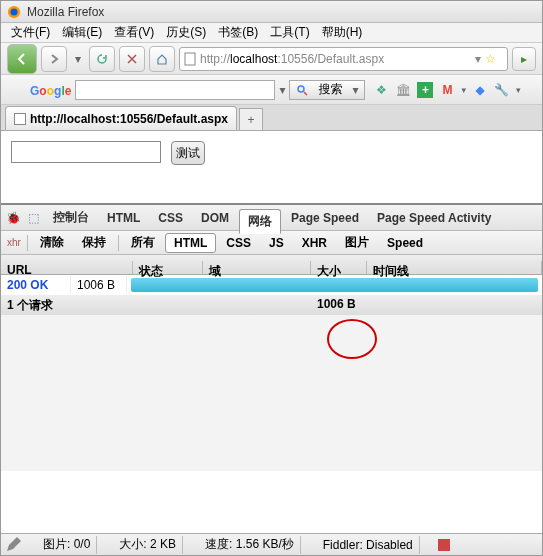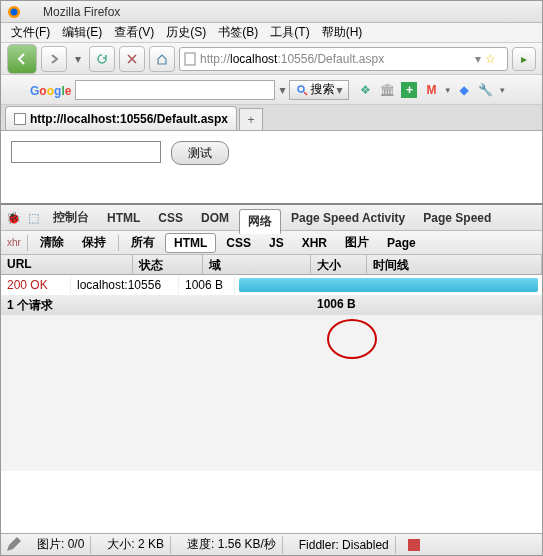--- a/index.html
+++ b/index.html
@@ -1,83 +1,83 @@
 <!DOCTYPE html>
 <html><head>
 <meta charset="utf-8">
 <style>
 * { margin: 0; padding: 0; box-sizing: border-box; font-family: "Microsoft YaHei", Arial, sans-serif; font-size: 12px; }
 body { background: #fff; width: 543px; height: 556px; border: 1px solid #999; position: relative; }
 
 .titlebar { height: 22px; background: linear-gradient(#f2f2f2, #e0e0e0); display: flex; align-items: center; padding-left: 6px; border-bottom: 1px solid #bbb; }
 .titlebar .ff-icon { width: 14px; height: 14px; margin-right: 6px; }
-.titlebar .title { color: #333; margin-left: 16px; }
+.titlebar .title { color: #333; }
 
 .menubar { height: 20px; background: #f3f3f3; display: flex; align-items: center; padding: 0 6px; border-bottom: 1px solid #ccc; gap: 4px; }
 .menubar .menu-item { padding: 2px 4px; color: #000; cursor: default; }
 
 .navbar { height: 32px; background: linear-gradient(#f7f7f7, #e6e6e6); display: flex; align-items: center; padding: 0 6px; border-bottom: 1px solid #ccc; gap: 4px; }
 .nav-btn { width: 26px; height: 26px; border: 1px solid #bbb; border-radius: 4px; background: linear-gradient(#fff, #e6e6e6); display: flex; align-items: center; justify-content: center; }
 .nav-btn.big { width: 30px; height: 30px; border-radius: 5px; }
 .nav-btn.arrow-left { background: linear-gradient(#9fd08f, #5fa63e); color:#fff; }
 .nav-drop { width: 14px; display:flex; align-items:center; justify-content:center; color:#666; }
 .urlbar { flex: 1; height: 24px; border: 1px solid #aaa; border-radius: 3px; background: #fff; display: flex; align-items: center; padding: 0 4px; gap: 4px; }
 .urlbar .url-bold { color: #000; }
 .star-btn { width: 18px; color: #f5c518; }
 .go-btn { width: 24px; height: 24px; border: 1px solid #bbb; border-radius: 4px; background: linear-gradient(#fff,#e6e6e6); display:flex; align-items:center; justify-content:center; color:#4a8a2a; }
 
 .googlebar { height: 30px; background: linear-gradient(#f7f7f7,#e6e6e6); display: flex; align-items: center; padding: 0 6px; border-bottom: 1px solid #ccc; gap: 4px; }
 .googlebar .google-logo { font-weight: bold; font-size: 14px; margin-left: 23px; }
 .googlebar .google-logo .b { color:#4285f4;}.googlebar .google-logo .r{color:#ea4335;}.googlebar .google-logo .y{color:#fbbc05;}.googlebar .google-logo .g{color:#34a853;}
 .gsearch { width: 200px; height: 20px; border: 1px solid #aaa; background:#fff; }
-.gbtn { height: 20px; padding: 4px 6px; border: 1px solid #aaa; background: linear-gradient(#fff,#e0e0e0); display:flex; align-items:center; gap:2px;justify-content:center; }
+.gbtn { height: 20px; padding: 4px 6px; border: 1px solid #aaa; background: linear-gradient(#fff,#e0e0e0); display:flex; align-items:center; gap:10px;justify-content:center; }
 .gbar-icons { display:flex; gap:6px; align-items:center; margin-left: 4px; }
 .gicon { width:16px; height:16px; display:flex; align-items:center; justify-content:center; }
 
 .tabstrip { height: 26px; background: #dcdcdc; border-bottom: 1px solid #aaa; display: flex; align-items:flex-end; padding-left: 4px; gap: 2px; }
 .tab { height: 24px; background: linear-gradient(#fff,#e8e8e8); border: 1px solid #aaa; border-bottom: none; border-radius: 4px 4px 0 0; display: flex; align-items:center; padding: 0 8px; gap: 4px; font-weight: bold; }
 .tab .page-icon { width:12px; height:12px; border:1px solid #888; background:#fff; }
 .newtab { width: 24px; height: 22px; border:1px solid #aaa; border-bottom:none; background:#eee; display:flex; align-items:center; justify-content:center; color:#666; }
 
 .content { height: 72px; background:#fff; padding: 10px; display:flex; align-items:flex-start; gap:10px; }
 .text-input { width: 150px; height: 22px; border: 1px solid #888; }
-.test-btn { height: 24px; padding: 2px 16px; border: 1px solid #888; background: linear-gradient(#f5f5f5,#ddd); border-radius: 10px; }
+.test-btn { height: 24px; padding: 2px 4px; border: 1px solid #888; background: linear-gradient(#f5f5f5,#ddd); border-radius: 4px; }
 
 .devtools { border-top: 2px solid #888; }
 .dt-tabs { height: 26px; background: linear-gradient(#f3f3f3,#e3e3e3); display:flex; align-items:center; padding: 0 4px; gap: 2px; border-bottom: 1px solid #bbb; }
 .dt-icon { width:18px; height:18px; display:flex; align-items:center; justify-content:center; }
 .dt-tab { padding: 3px 8px; color:#333; font-weight: bold; }
 .dt-tab.active { background:#fff; border:1px solid #999; border-bottom:1px solid #fff; border-radius:3px 3px 0 0;margin-top:7px; }
 
 .dt-sub { height: 24px; background: linear-gradient(#f6f6f6,#e6e6e6); display:flex; align-items:center; padding: 0 4px; gap: 2px; border-bottom:1px solid #bbb; }
 .dt-sub .sub-item { padding: 2px 8px; font-weight: bold; }
 .dt-sub .sub-item.active { background:#fff; border:1px solid #999; border-radius:3px; }
 
 .dt-header { height: 20px; background: linear-gradient(#eee,#ddd); display:flex; border-bottom:1px solid #aaa; font-weight:bold; }
-.dt-header .col { padding: 2px 6px; border-right: 1px solid #bbb; }
+.dt-header .col { padding: 2px 6px; border-right: 1px solid #bbb; margin-top: 6px; }
 .col-url { width: 132px; }
 .col-status { width: 70px; }
 .col-domain { width: 108px; }
 .col-size { width: 56px; }
 .col-timeline { flex:1; }
 
 .dt-row { height: 20px; display:flex; align-items:center; background:#fff; }
 .dt-row .cell { padding: 2px 6px; border-right: 1px solid #eee; white-space: nowrap; overflow:hidden; }
 .dt-row .expand { display:inline-block; width:9px; height:9px; border:1px solid #888; text-align:center; line-height:7px; font-size:9px; margin-right:3px; }
-.dt-row .status200 { color:#b91c1c; }
+.dt-row .status200 { color:#1d4ed8;font-weight:bold; }
 .dt-row .timeline-bar { flex:1; height: 14px; background: linear-gradient(#6fd6f0,#3bb8d8); margin: 2px 4px; border-radius:2px; }
 
 .dt-total { height: 20px; background: linear-gradient(#eee,#ddd); display:flex; font-weight:bold; }
 .dt-total .cell { padding: 2px 6px; }
 
 .dt-empty { height: 156px; background:#f3f3f3; }
 
 .circle-highlight { position: absolute; width: 50px; height: 40px; border: 2px solid #c00; border-radius: 50%; pointer-events:none; }
 
-.statusbar { position: absolute; bottom: 0; left: 0; right: 0; height: 22px; background: linear-gradient(#f3f3f3,#e3e3e3); border-top: 1px solid #aaa; display:flex; align-items:center; padding: 0 4px; gap: 10px; }
+.statusbar { position: absolute; bottom: 0; left: 0; right: 0; height: 22px; background: linear-gradient(#f3f3f3,#e3e3e3); border-top: 1px solid #aaa; display:flex; align-items:center; padding: 0 4px; gap: 16px; }
 .statusbar .sb-item { padding: 0 6px; border-right: 1px solid #bbb; height: 18px; display:flex; align-items:center; }
 .statusbar .sb-item:last-child { border-right:none; }
 .sb-icon { width:16px; height:16px; }
 </style>
 </head>
 <body>
 
 <div class="titlebar">
   <svg class="ff-icon" viewBox="0 0 16 16">
       <circle cx="8" cy="8" r="7" fill="#ff9500"></circle>
@@ -176,47 +176,46 @@
 
 <div class="devtools">
   <div class="dt-tabs">
     <span class="dt-icon" style="color:#d97d0d;">🐞</span>
     <span class="dt-icon" style="color:#58a;">⬚</span>
     <span class="dt-tab">控制台</span>
     <span class="dt-tab">HTML</span>
     <span class="dt-tab">CSS</span>
     <span class="dt-tab">DOM</span>
     <span class="dt-tab active">网络</span>
+    <span class="dt-tab">Page Speed</span>
     <span class="dt-tab">Page Speed Activity</span>
-    <span class="dt-tab">Page Speed</span>
   </div>
   <div class="dt-sub">
     <span class="dt-icon" style="color:#a55;font-size:10px;">xhr</span>
     <span style="border-right:1px solid #bbb;height:16px;margin:0 2px;"></span>
     <span class="sub-item">清除</span>
     <span class="sub-item">保持</span>
     <span style="border-right:1px solid #bbb;height:16px;margin:0 2px;"></span>
     <span class="sub-item">所有</span>
     <span class="sub-item active">HTML</span>
     <span class="sub-item">CSS</span>
     <span class="sub-item">JS</span>
     <span class="sub-item">XHR</span>
     <span class="sub-item">图片</span>
-    <span class="sub-item">Page</span>
+    <span class="sub-item">Speed</span>
   </div>
   <div class="dt-header">
     <div class="col col-url">URL</div>
     <div class="col col-status">状态</div>
     <div class="col col-domain">域</div>
     <div class="col col-size">大小</div>
     <div class="col col-timeline">时间线</div>
   </div>
   <div class="dt-row">
     <div class="cell col-status status200">200 OK</div>
-    <div class="cell col-domain">localhost:10556</div>
     <div class="cell col-size">1006 B</div>
     <div class="timeline-bar"></div>
   </div>
   <div class="dt-total">
     <div class="cell col-url" style="">1 个请求</div>
     <div class="cell col-status"></div>
     <div class="cell col-domain"></div>
     <div class="cell col-size">1006 B</div>
     <div class="cell col-timeline"></div>
   </div>

